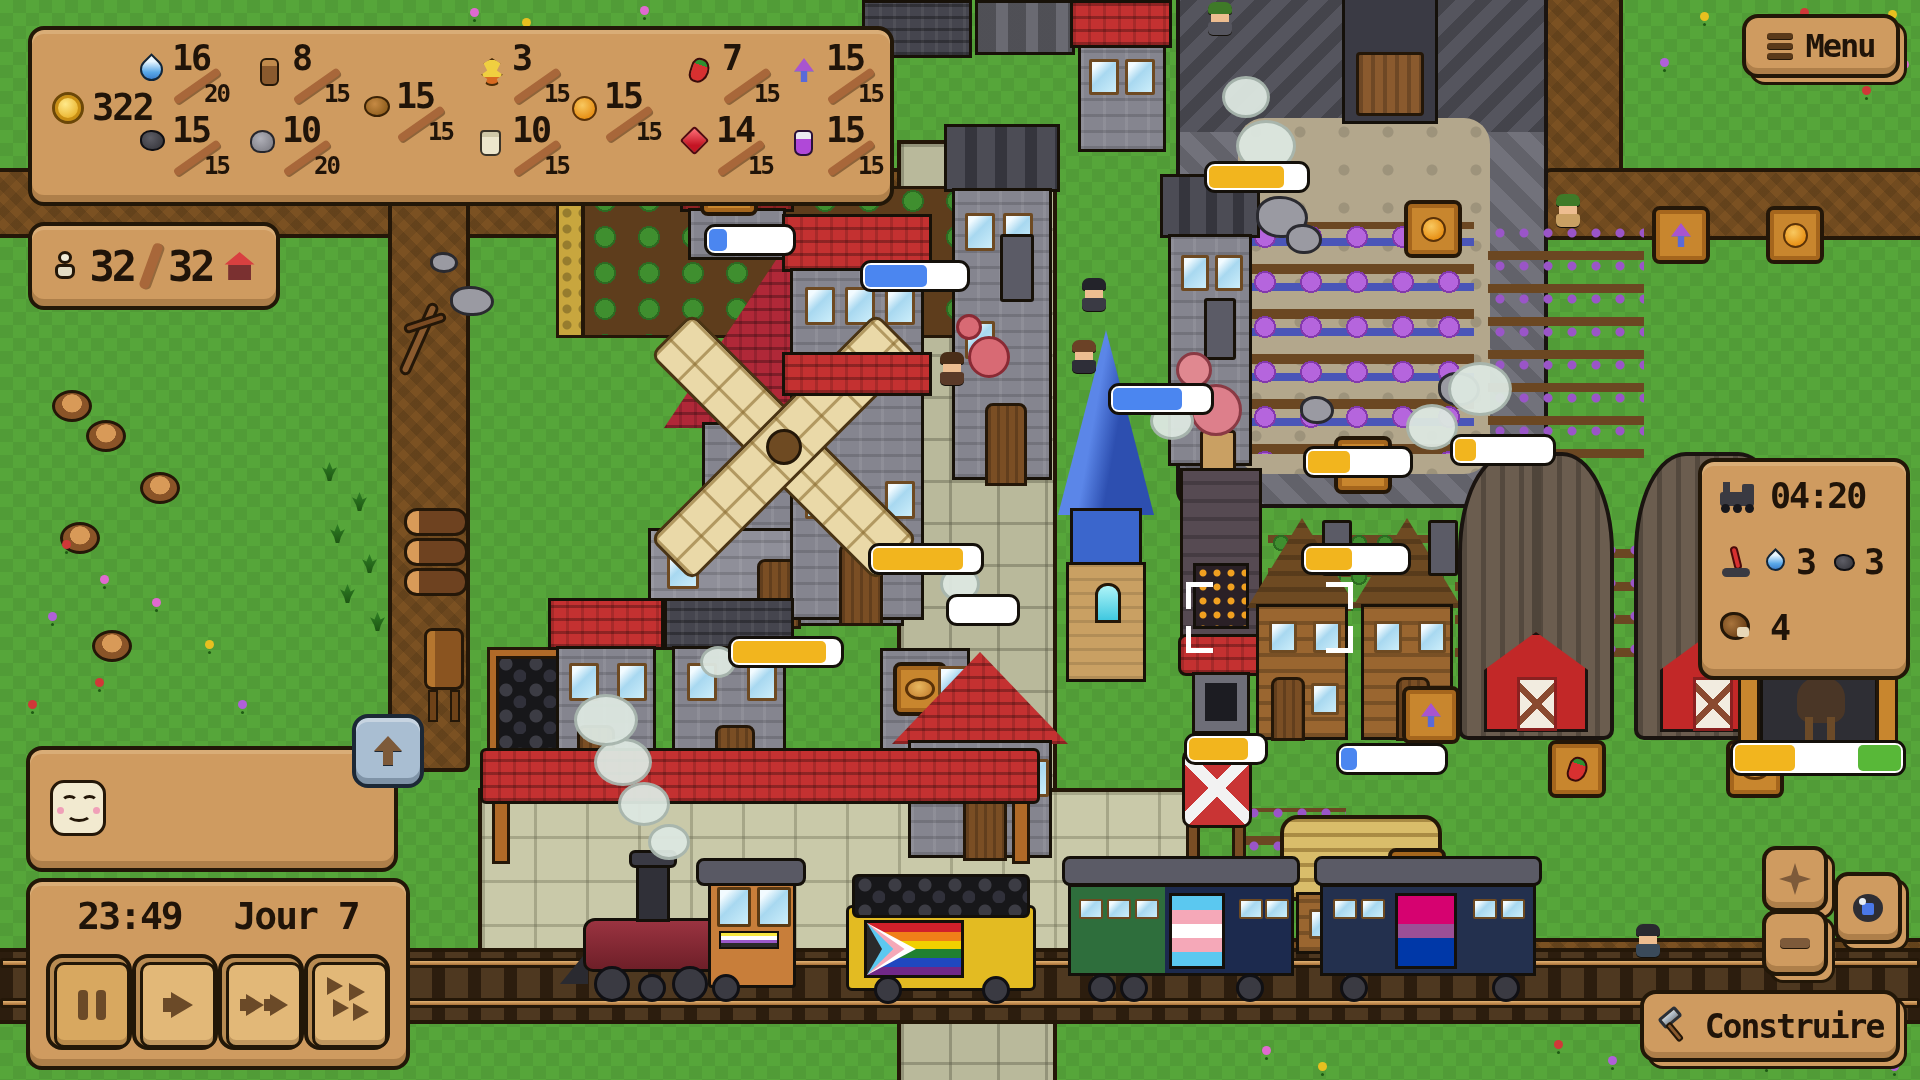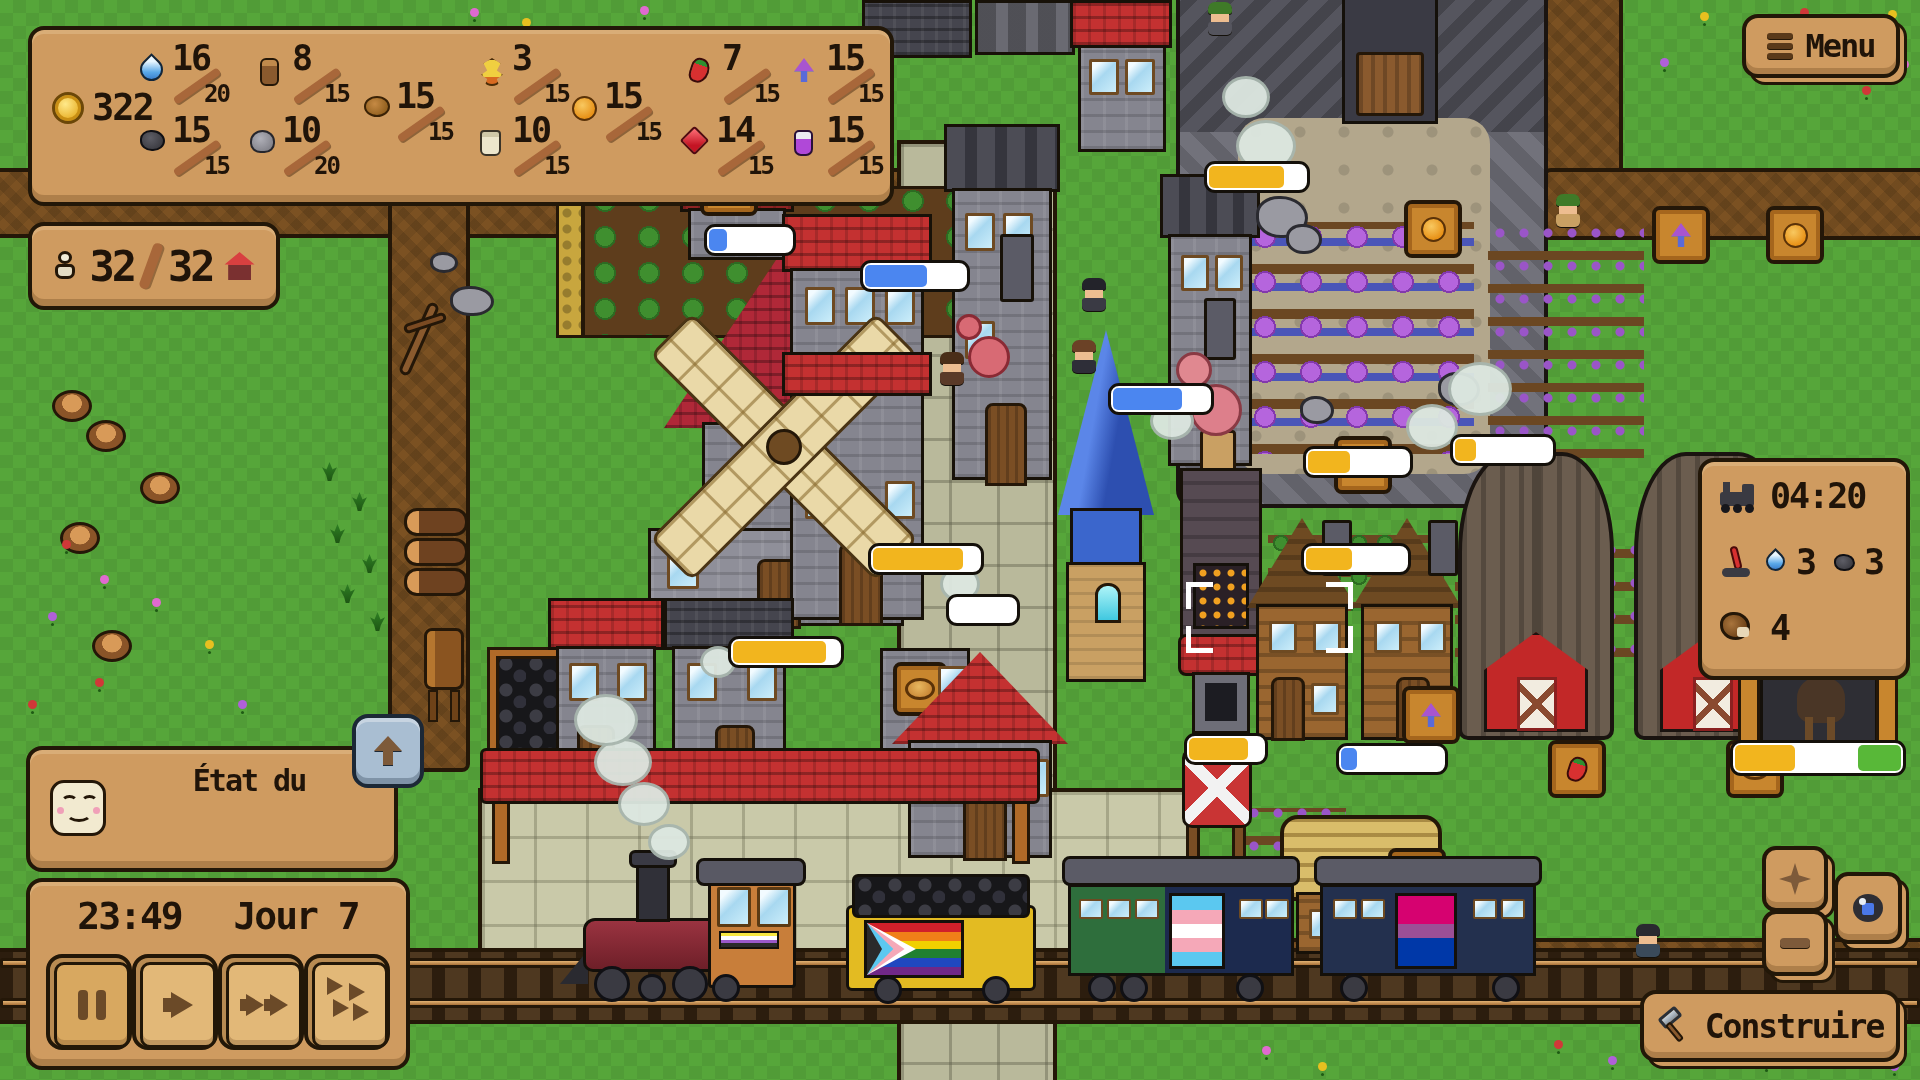--- a/index.html
+++ b/index.html
@@ -688,21 +688,20 @@
   </div>
   <div class="panel" style="left:26px;top:746px;width:364px;height:118px">
     <div class="abs" style="left:20px;top:30px;width:56px;height:56px;background:#f2ead0;border:3px solid #241708;border-radius:14px">
       <span class="face-eye" style="left:8px;top:12px"></span>
       <span class="face-eye" style="left:28px;top:12px"></span>
       <span class="face-mouth" style="left:13px;top:22px"></span>
       <span class="cheek" style="left:4px;top:24px"></span>
       <span class="cheek" style="left:40px;top:24px"></span>
     </div>
     <div class="abs" style="left:84px;top:10px;width:270px;text-align:center;font-size:30px;line-height:42px;letter-spacing:-2px">
-      <div>État du</div>
     </div>
   </div>
 
   <div class="panel" style="left:26px;top:878px;width:376px;height:184px">
     <div class="abs" style="left:0;top:12px;width:100%;text-align:center;font-size:38px;letter-spacing:-2px">
       <span>23:49</span>
       <span style="display:inline-block;width:10px"></span>
       <span>Jour 7</span>
     </div>
     <div class="abs" style="left:16px;bottom:16px;right:16px;display:flex;justify-content:space-between">

